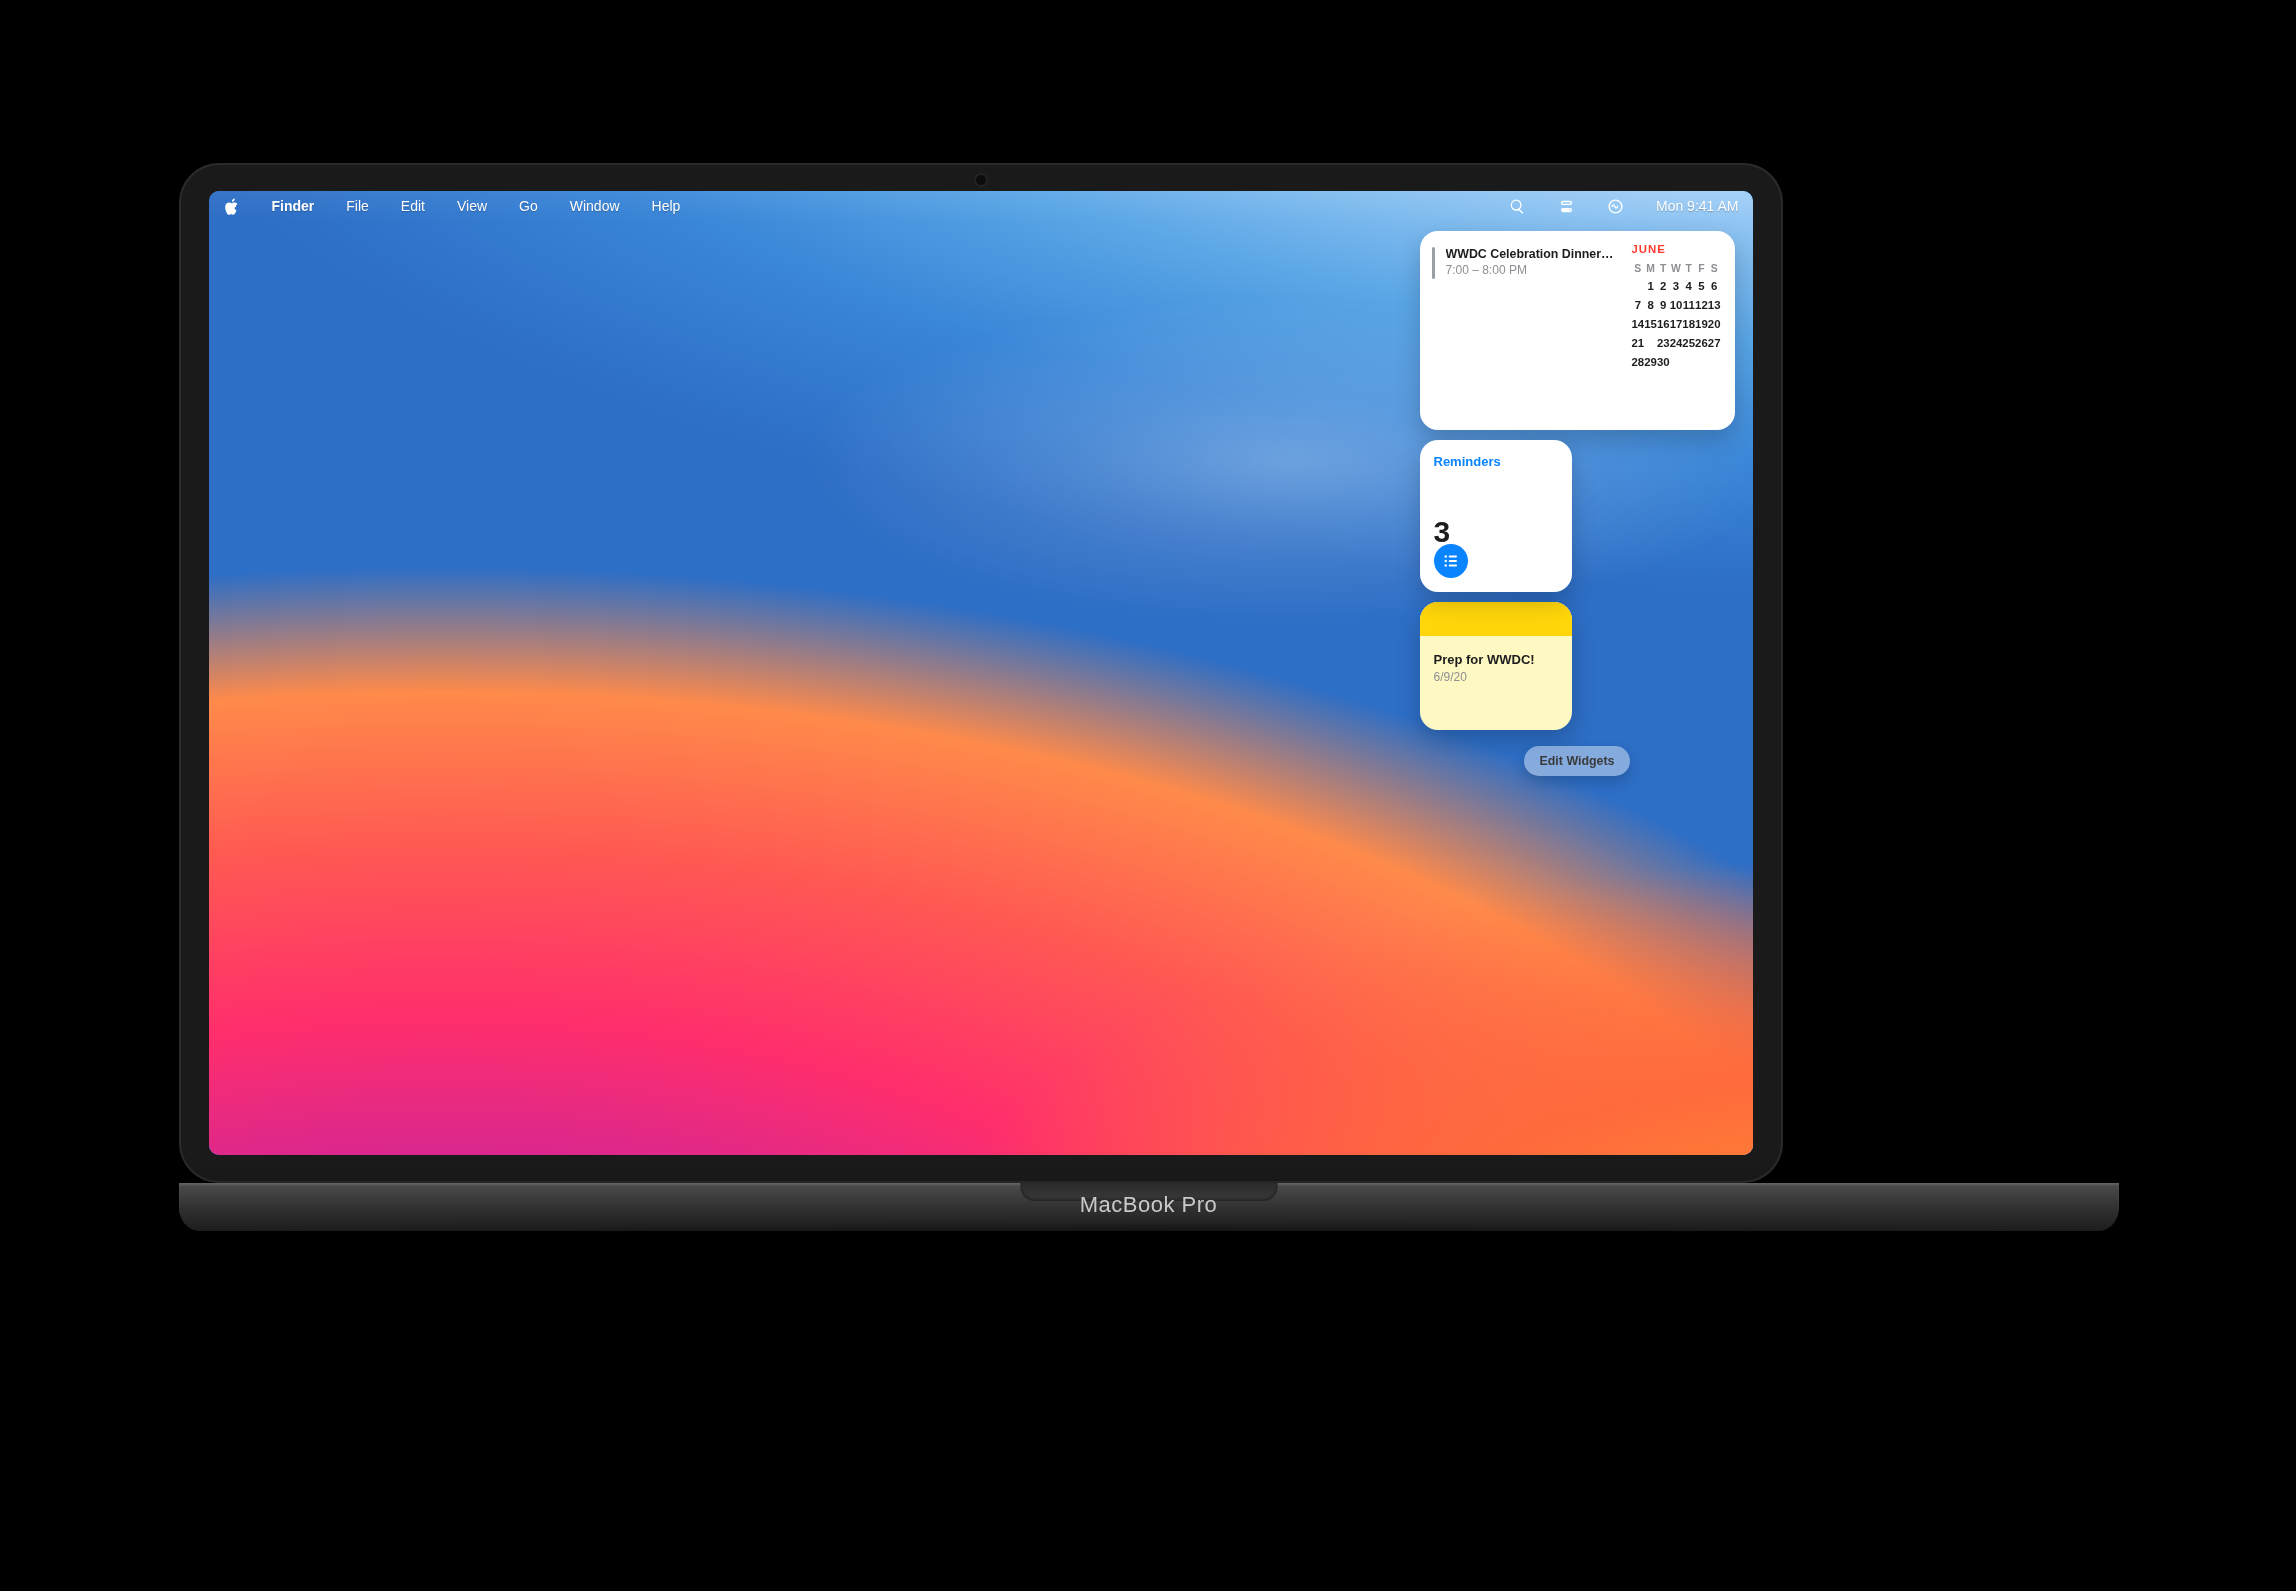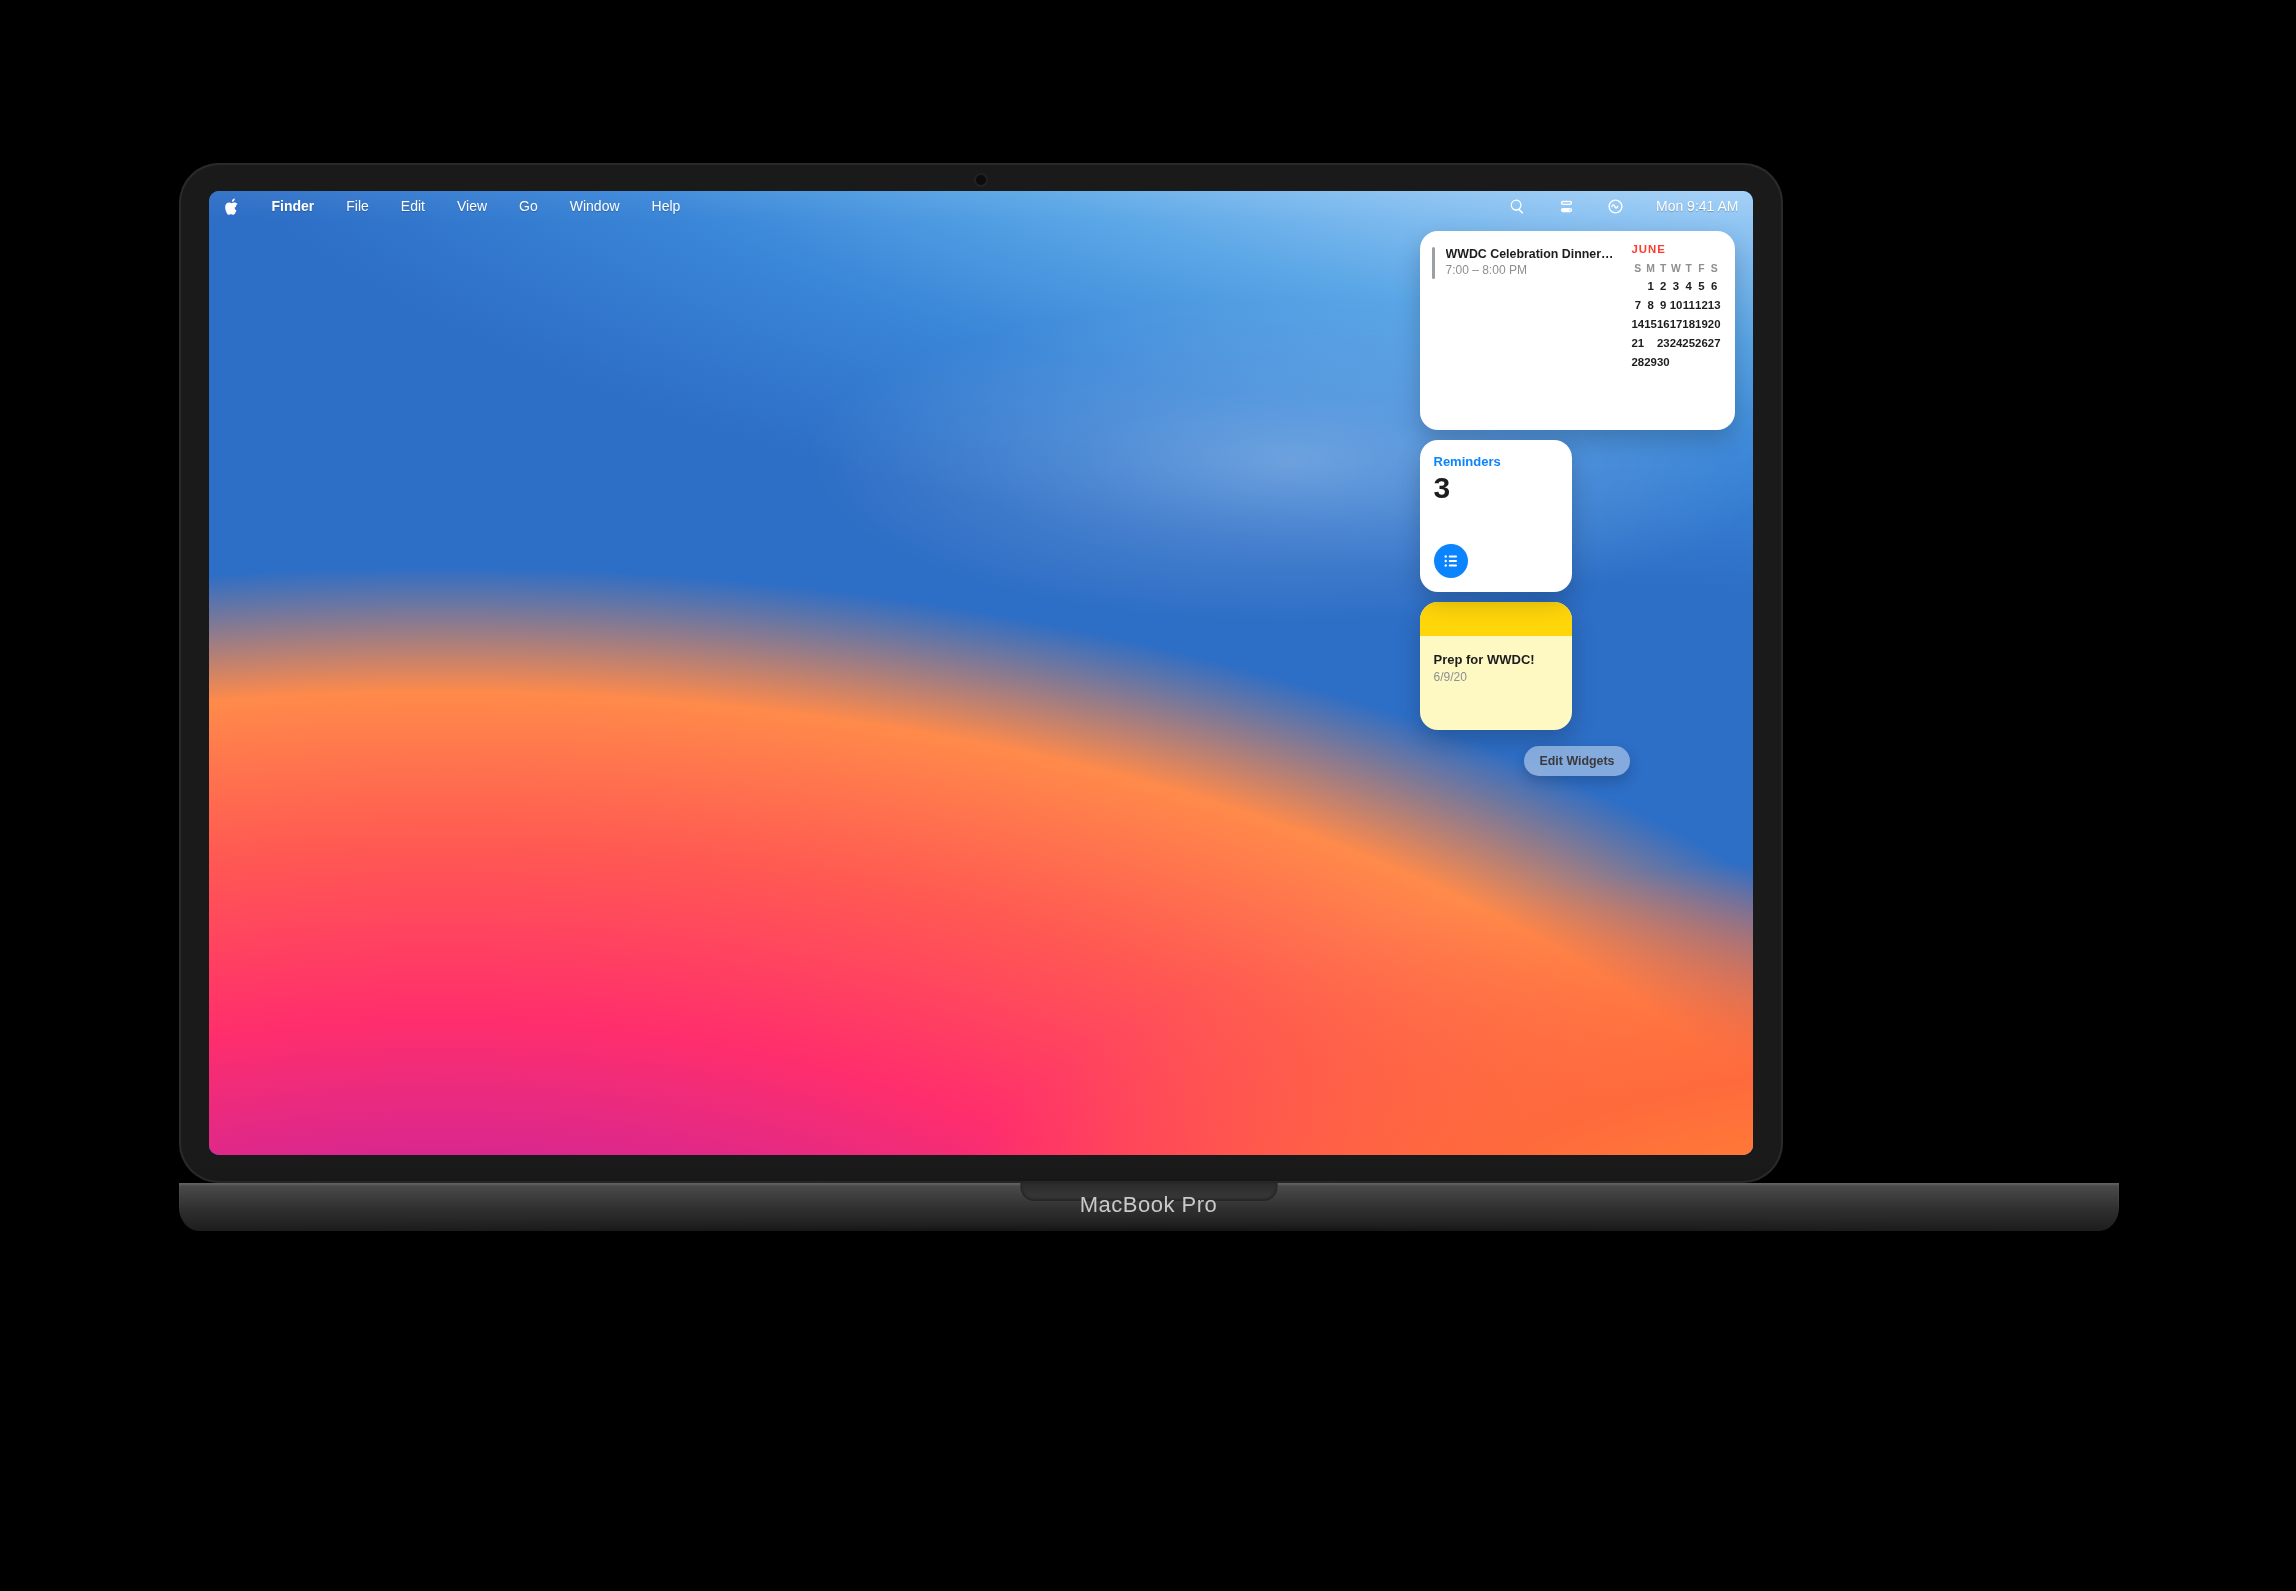--- a/index.html
+++ b/index.html
@@ -147,21 +147,21 @@
     .podcasts {
       background: linear-gradient(160deg,#b867ff 0%, #a24bff 55%, #8f2bff 100%);
       color:#fff; padding:12px 12px;
       display:flex; flex-direction:column; justify-content:space-between;
     }
     .podcasts .artwork { width:71px; height:71px; border-radius:10px; background: linear-gradient(150deg,#d18bff,#a24bff); box-shadow: inset 0 0 0 1px rgba(255,255,255,.18); }
     .podcasts .pod-icon { position:absolute; top:12px; right:12px; opacity:.95; }
     .podcasts .pod-icon svg { width:22px; height:22px; fill:none; stroke:#fff; stroke-width:2; }
     .podcasts .pod-text { font-size:12.4px; line-height:1.35; font-weight:500; opacity:.96; }
 
-    .reminders { background:#fff; padding:14px 14px; color:#1d1d1f; display:flex; flex-direction:column; }
+    .reminders { background:#fff; padding:14px 14px; color:#1d1d1f; display:flex; flex-direction:column;gap:44px; }
     .reminders .rm-title { color:#0a84ff; font-weight:700; font-size:13px; }
     .reminders .rm-count { font-size:30px; font-weight:700; margin-top:2px; }
     .reminders .rm-badge {
       position:absolute; left:14px; bottom:14px;
       width:34px; height:34px; border-radius:50%; background:#0a84ff;
       display:flex; align-items:center; justify-content:center;
     }
     .reminders .rm-badge svg { width:18px; height:18px; fill:#fff; }
 
     

